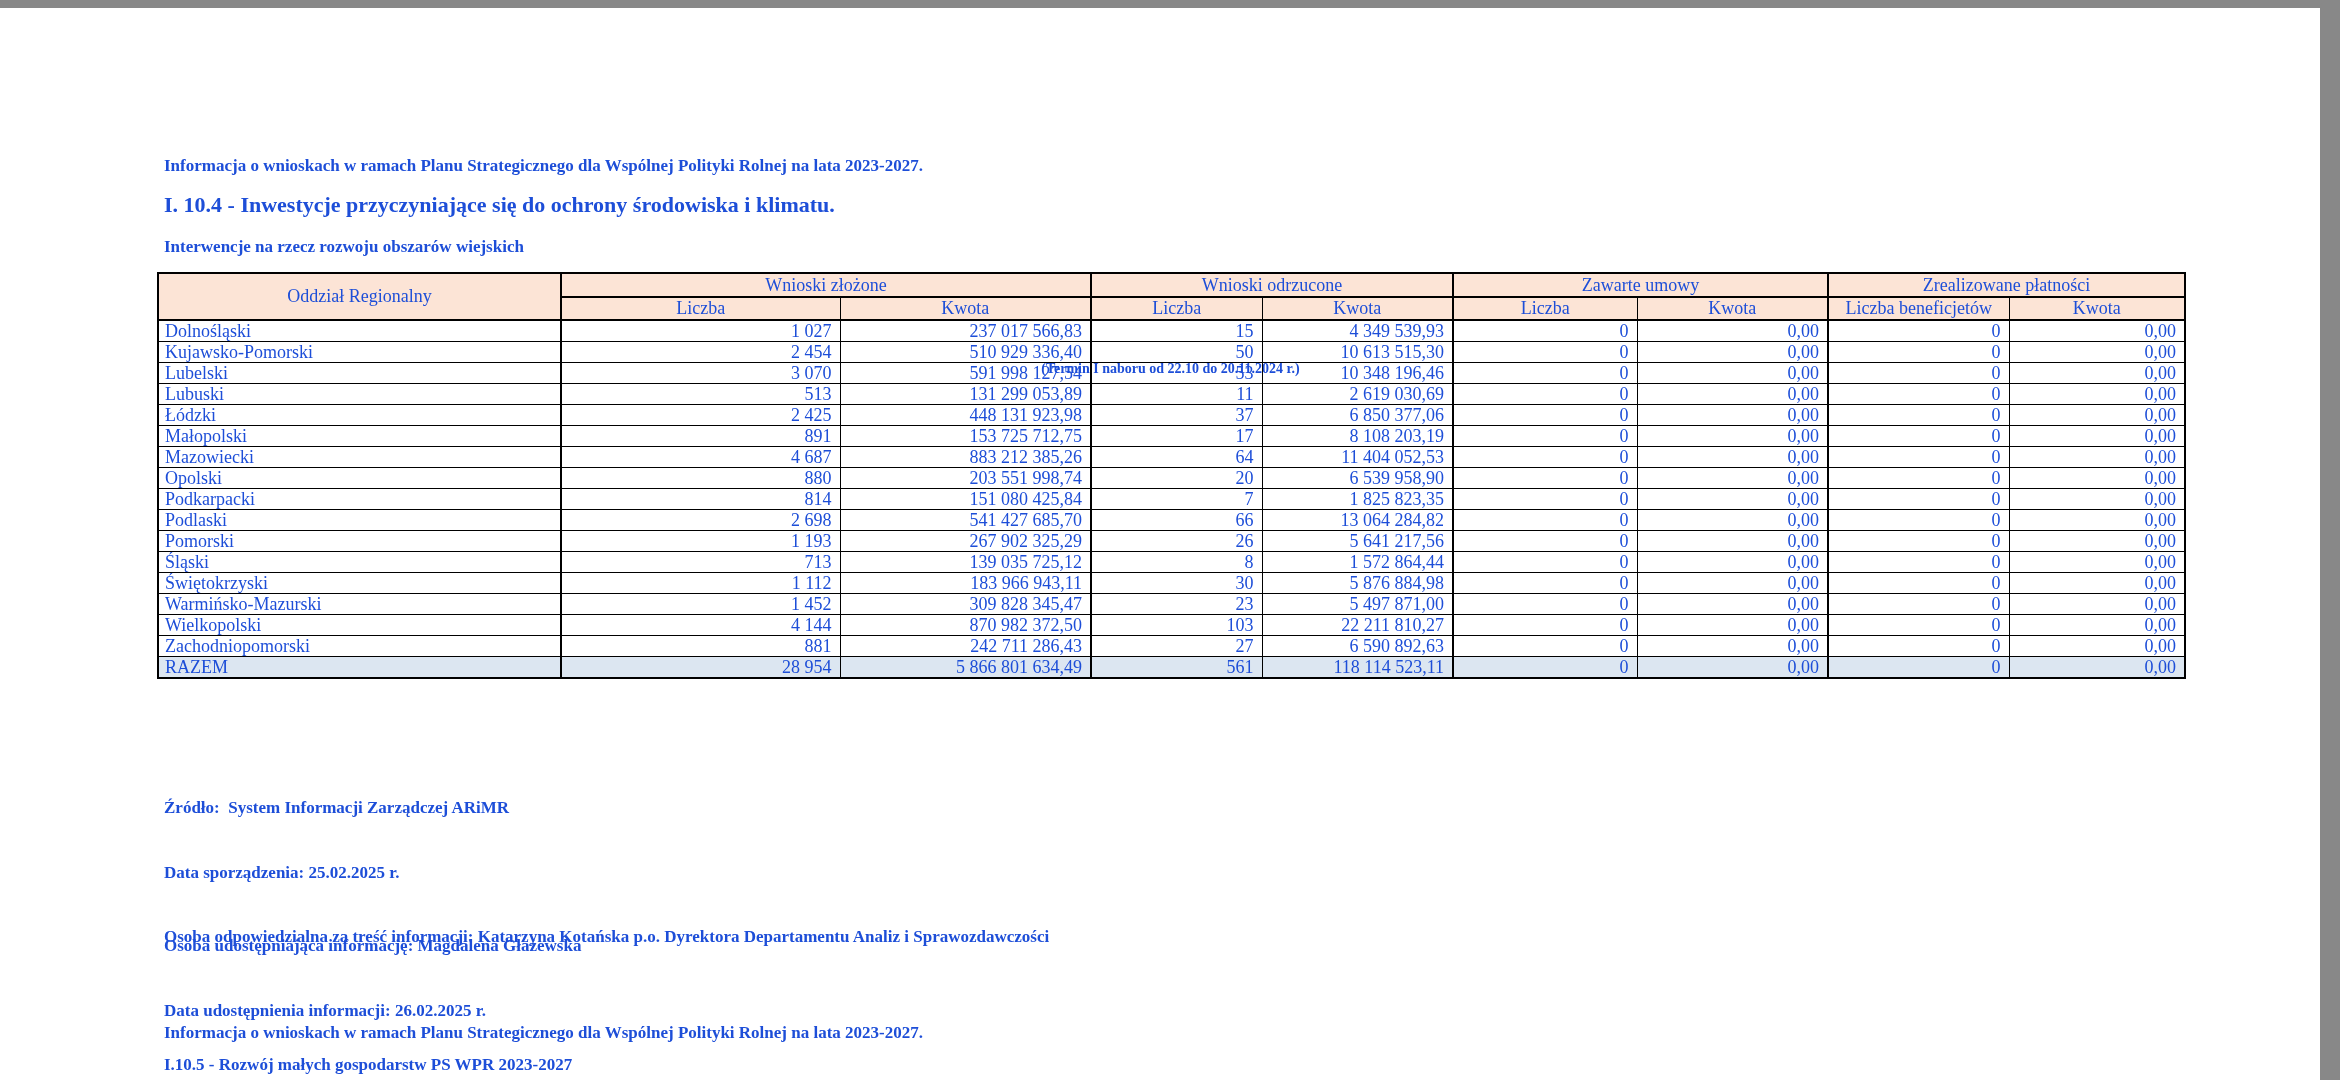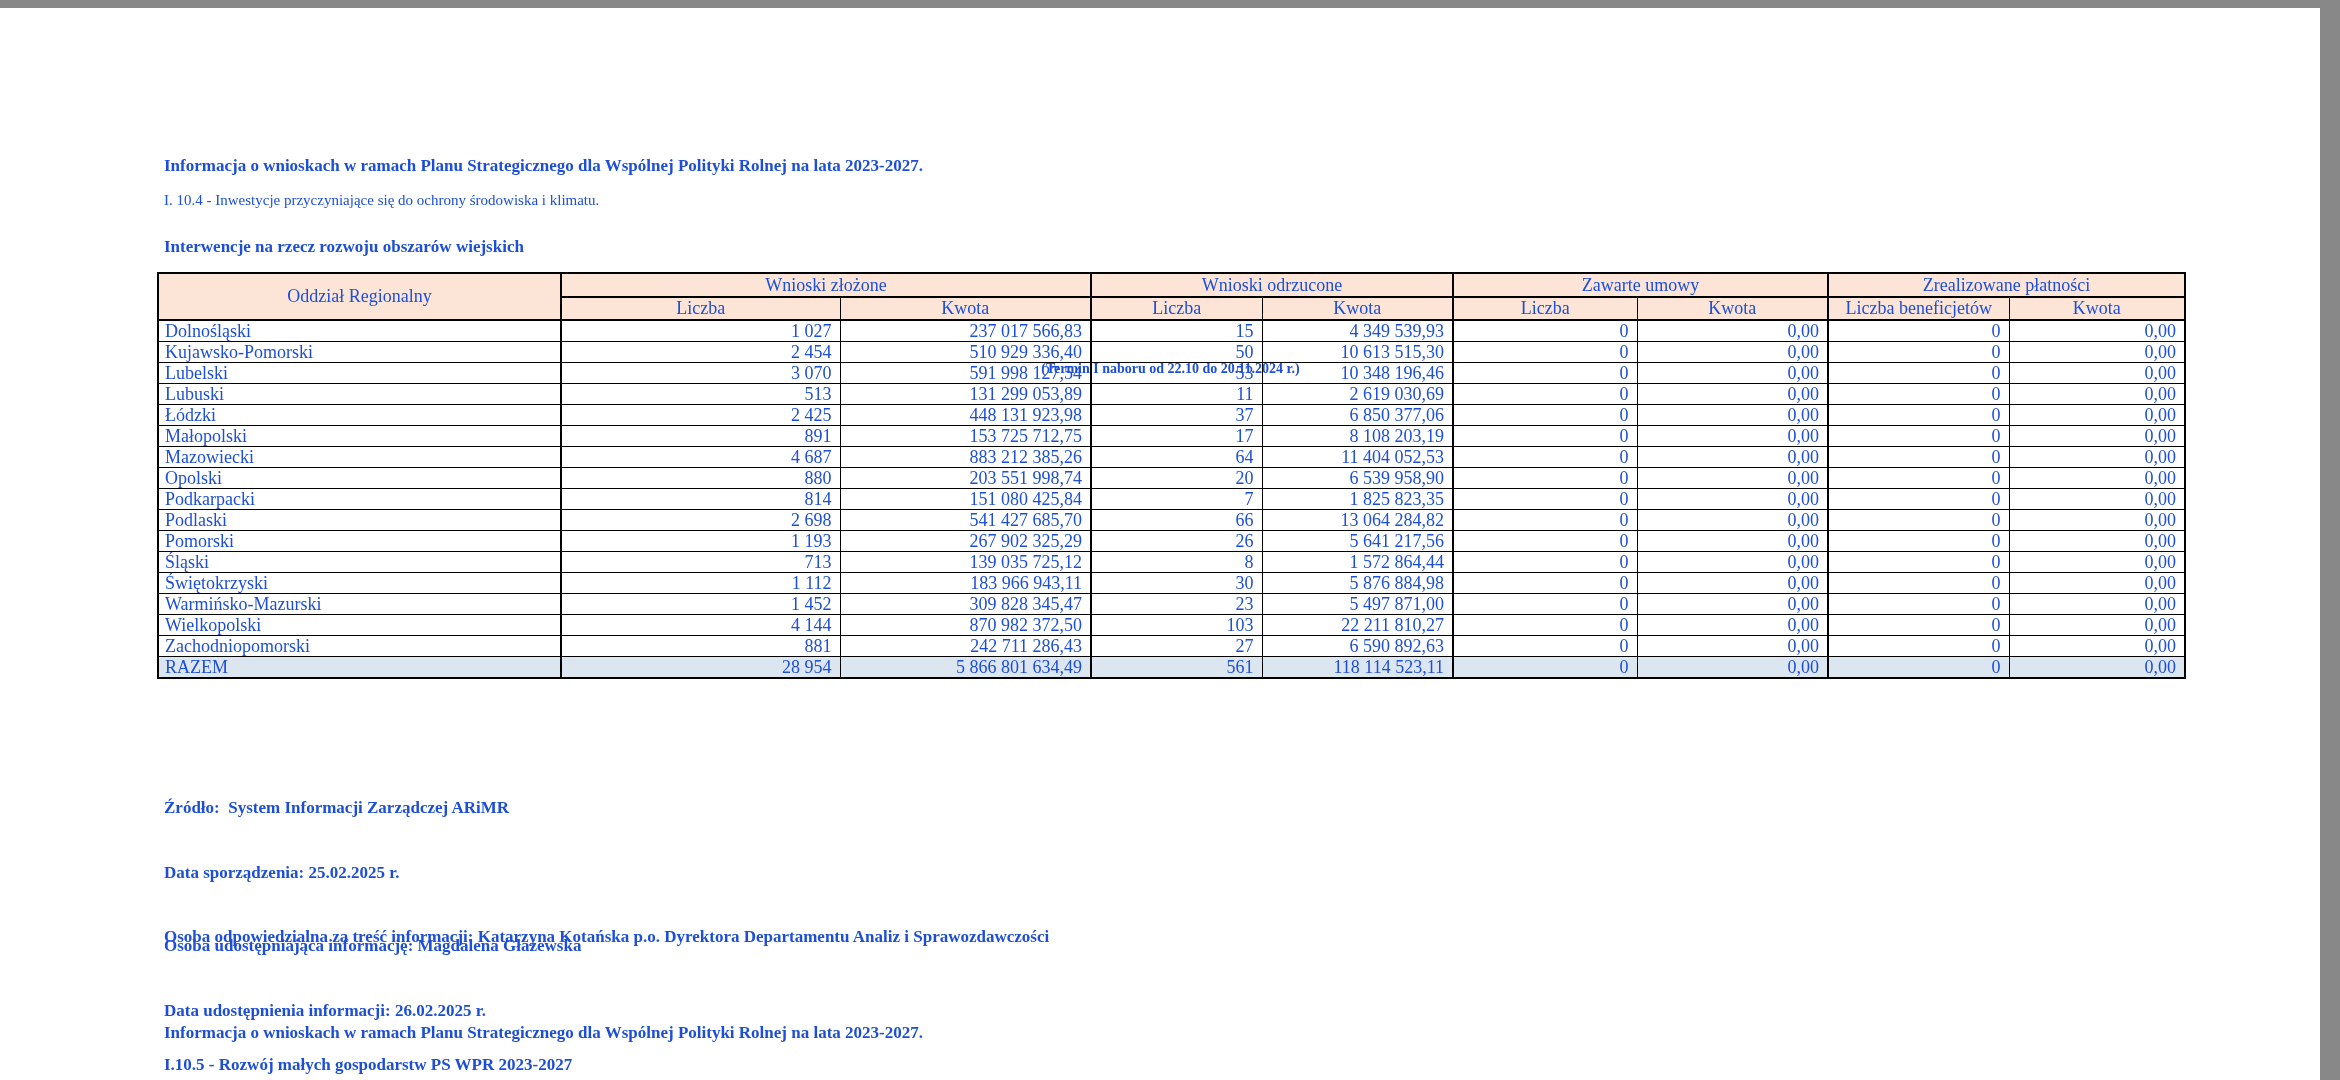--- a/index.html
+++ b/index.html
@@ -6,21 +6,21 @@
   .doc{
     position:relative;
     width:2320px;height:1080px;
     background:#ffffff;
     font-family:"Liberation Serif","DejaVu Serif",serif;
     color:#1d4ed8;
     overflow:hidden;
     margin-top:8px;
   }
   .title-block{position:absolute;left:164px;top:90px;font-size:17px;font-weight:bold;line-height:27px;white-space:pre;}
-  .section-title{position:absolute;left:164px;top:184px;font-size:15px;font-weight:normal;white-space:pre;}
+  .section-title{position:absolute;left:164px;top:184px;font-size:22px;font-weight:bold;white-space:pre;}
   .status-block{position:absolute;left:157px;top:207px;width:2027px;text-align:center;font-size:14px;font-weight:bold;line-height:28px;white-space:pre;}
   table.report{
     position:absolute;left:157px;top:264px;width:2027px;
     border-collapse:collapse;table-layout:fixed;
     border:2px solid #000;
     font-size:18px;
   }
   table.report th{
     background:#FCE4D6;
     font-weight:normal;

